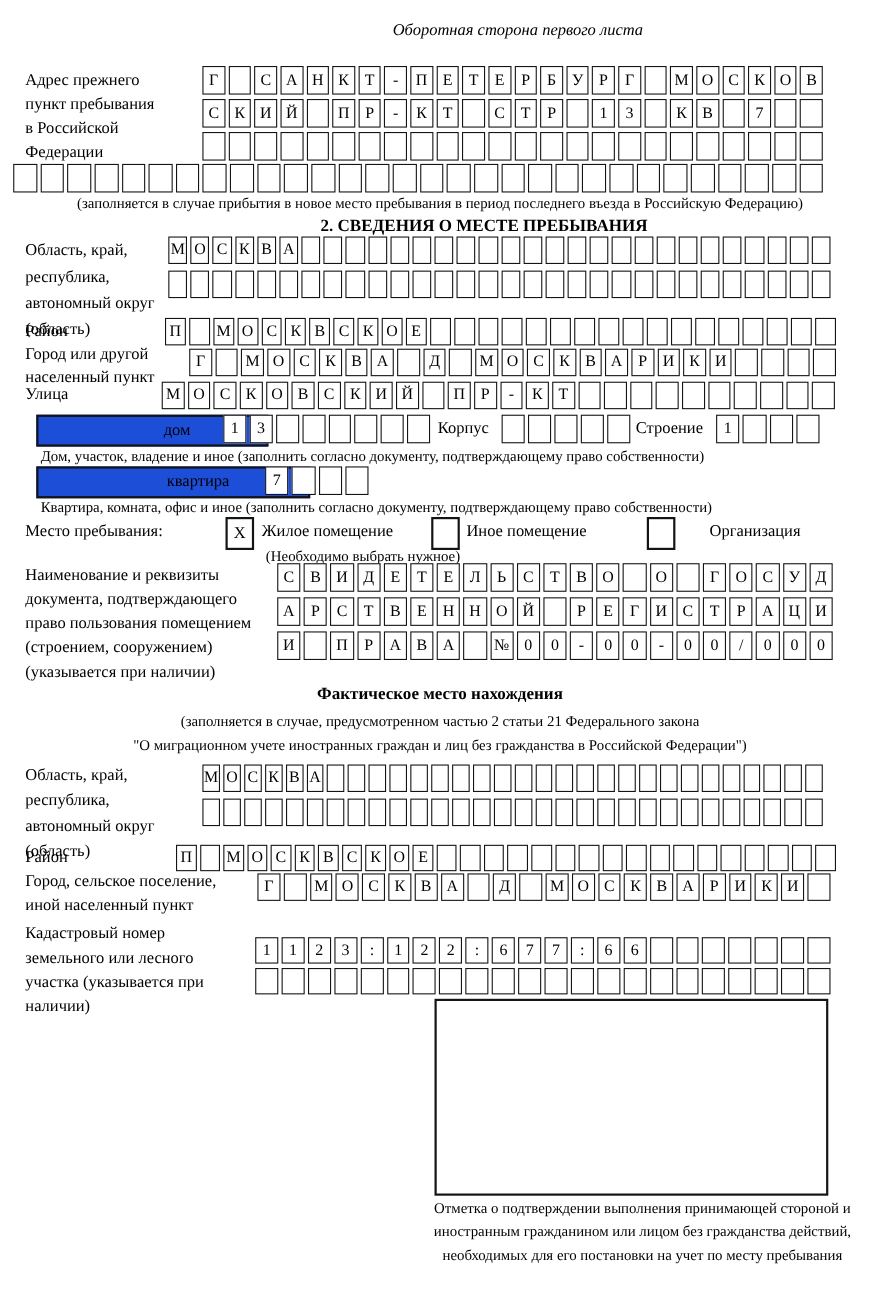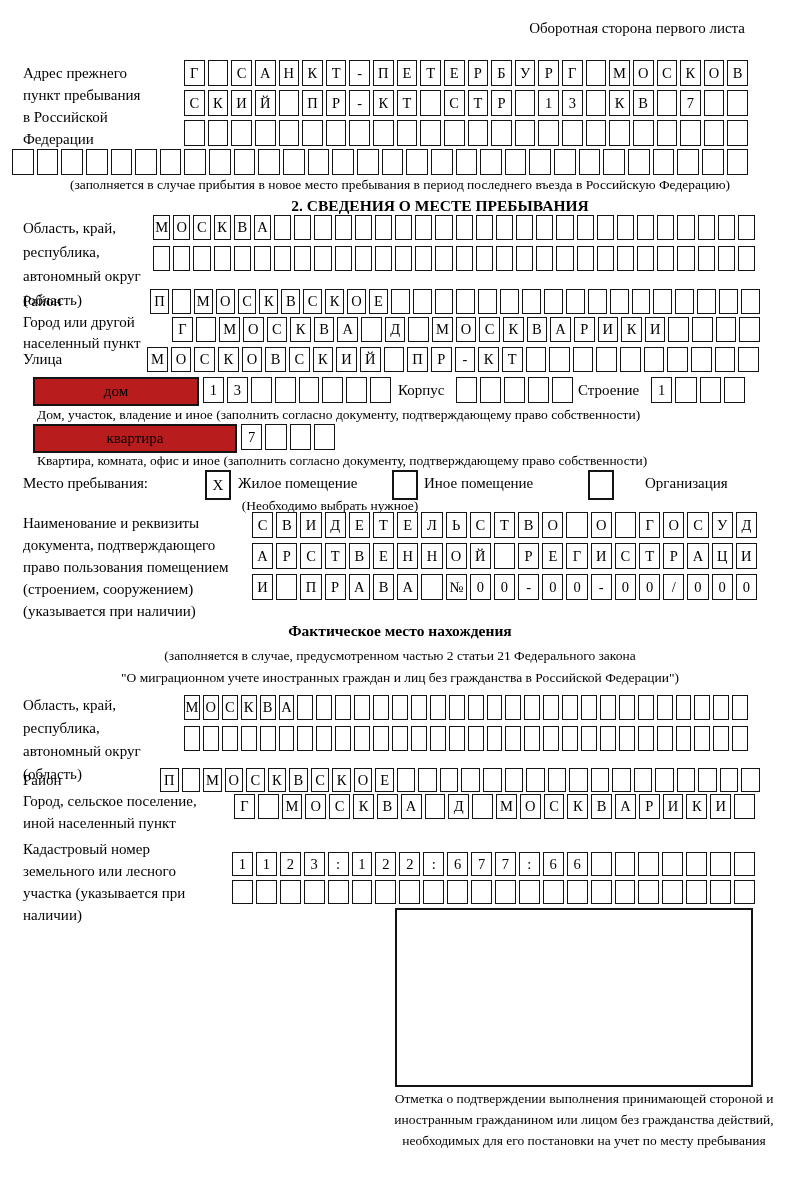--- a/index.html
+++ b/index.html
@@ -12,37 +12,37 @@
   .center{text-align:center;}
   .cellrow{position:absolute;display:flex;gap:3px;height:26px;}
   .cell{
     flex:1;border:1.6px solid #141414;background:#fff;
     display:flex;align-items:center;justify-content:center;
     font-size:14.5px;line-height:1;
   }
   .h24{height:24px;}
   .h25{height:25px;}
   .field-rect{
-    position:absolute;border:2px solid #141414;height:25px;background:#b91c1c;
-    display:flex;align-items:center;justify-content:center;font-size:15px;
+    position:absolute;border:2px solid #141414;height:25px;background:#1d4ed8;
+    display:flex;align-items:center;justify-content:center;font-size:15px;padding-left:45px;
   }
   .checkbox{
     position:absolute;width:22px;height:26px;border:2px solid #141414;background:#fff;
     display:flex;align-items:center;justify-content:center;font-size:15px;
   }
   .inline-lbl{position:absolute;font-size:15px;line-height:26px;white-space:nowrap;}
   .stamp-box{position:absolute;border:2px solid #141414;background:#fff;}
   .heading{position:absolute;width:100%;text-align:center;font-size:15.5px;font-weight:bold;}
 </style>
 </head>
 <body>
 
 <div class="sheet">
 
-  <div class="lbl" style="left:345px;top:17px;width:400px;text-align:right;">Оборотная сторона первого листа</div>
+  <div class="lbl" style="left:357px;top:17px;width:400px;font-style:italic;">Оборотная сторона первого листа</div>
 
   <div class="lbl" style="left:23px;top:62px;width:126px;">Адрес прежнего пункт пребывания в Российской Федерации</div>
   <div class="cellrow" style="left:184px;top:60px;width:564px;">
       <span class="cell">Г</span>
       <span class="cell"></span>
       <span class="cell">С</span>
       <span class="cell">А</span>
       <span class="cell">Н</span>
       <span class="cell">К</span>
       <span class="cell">Т</span>

